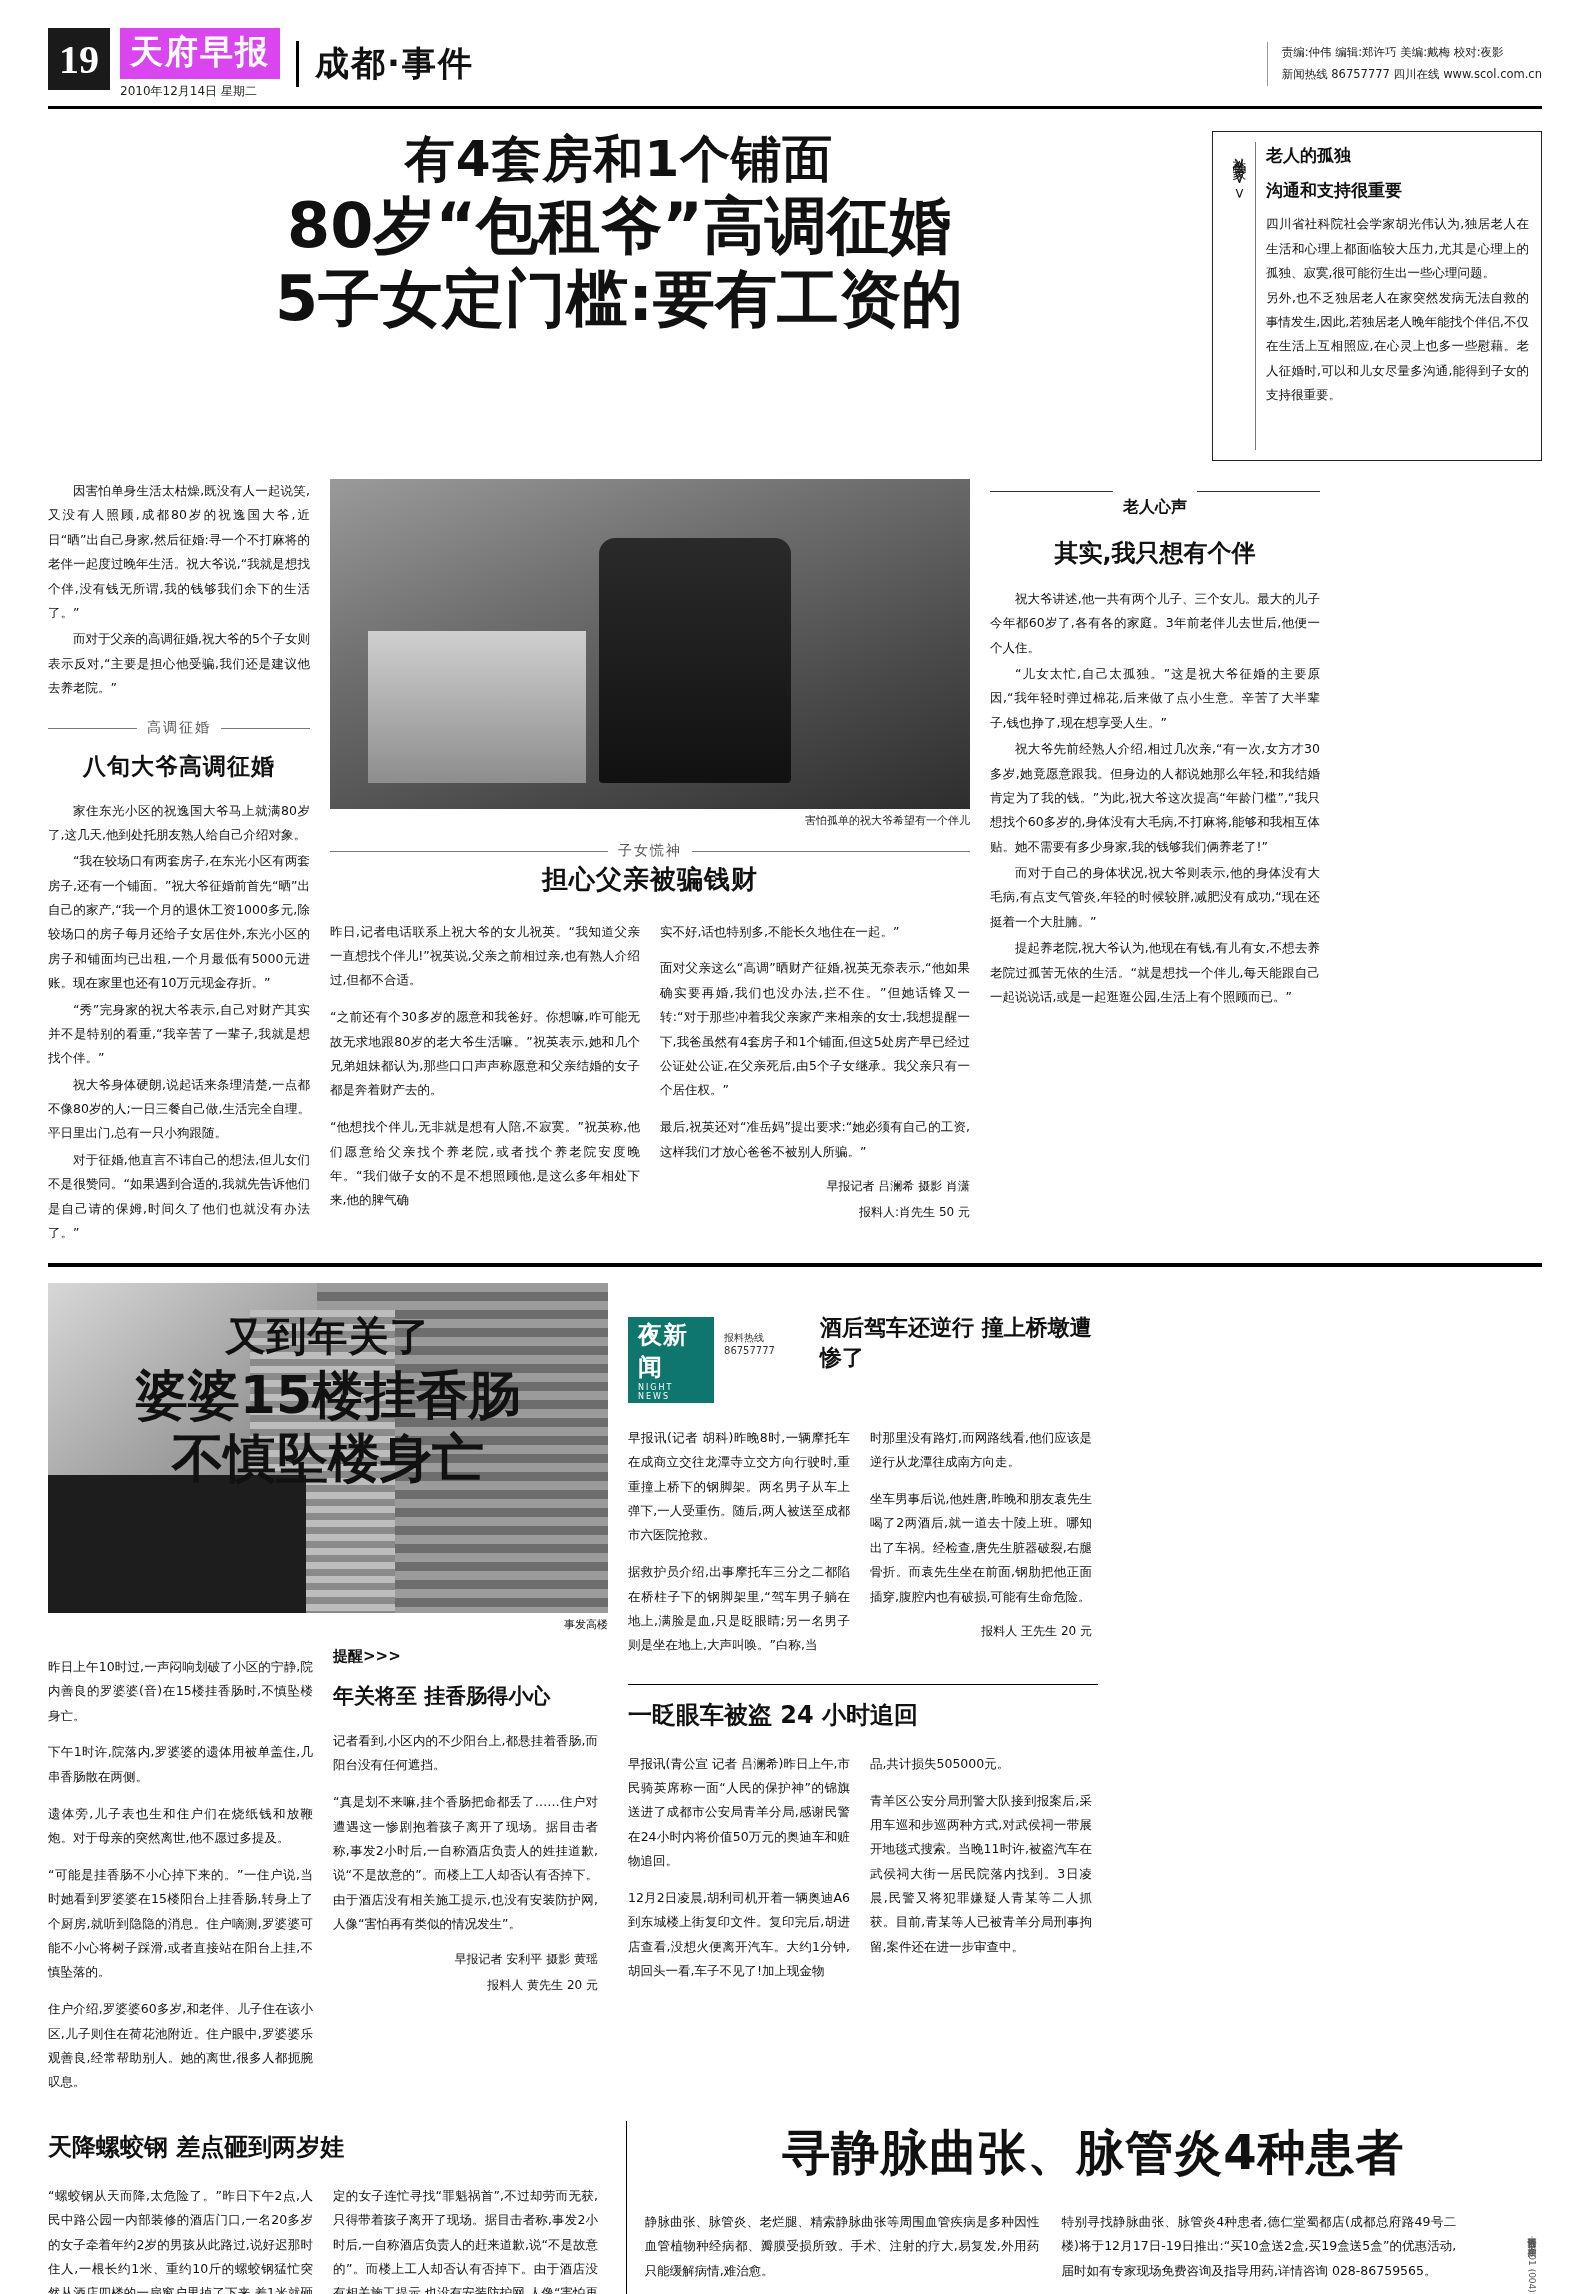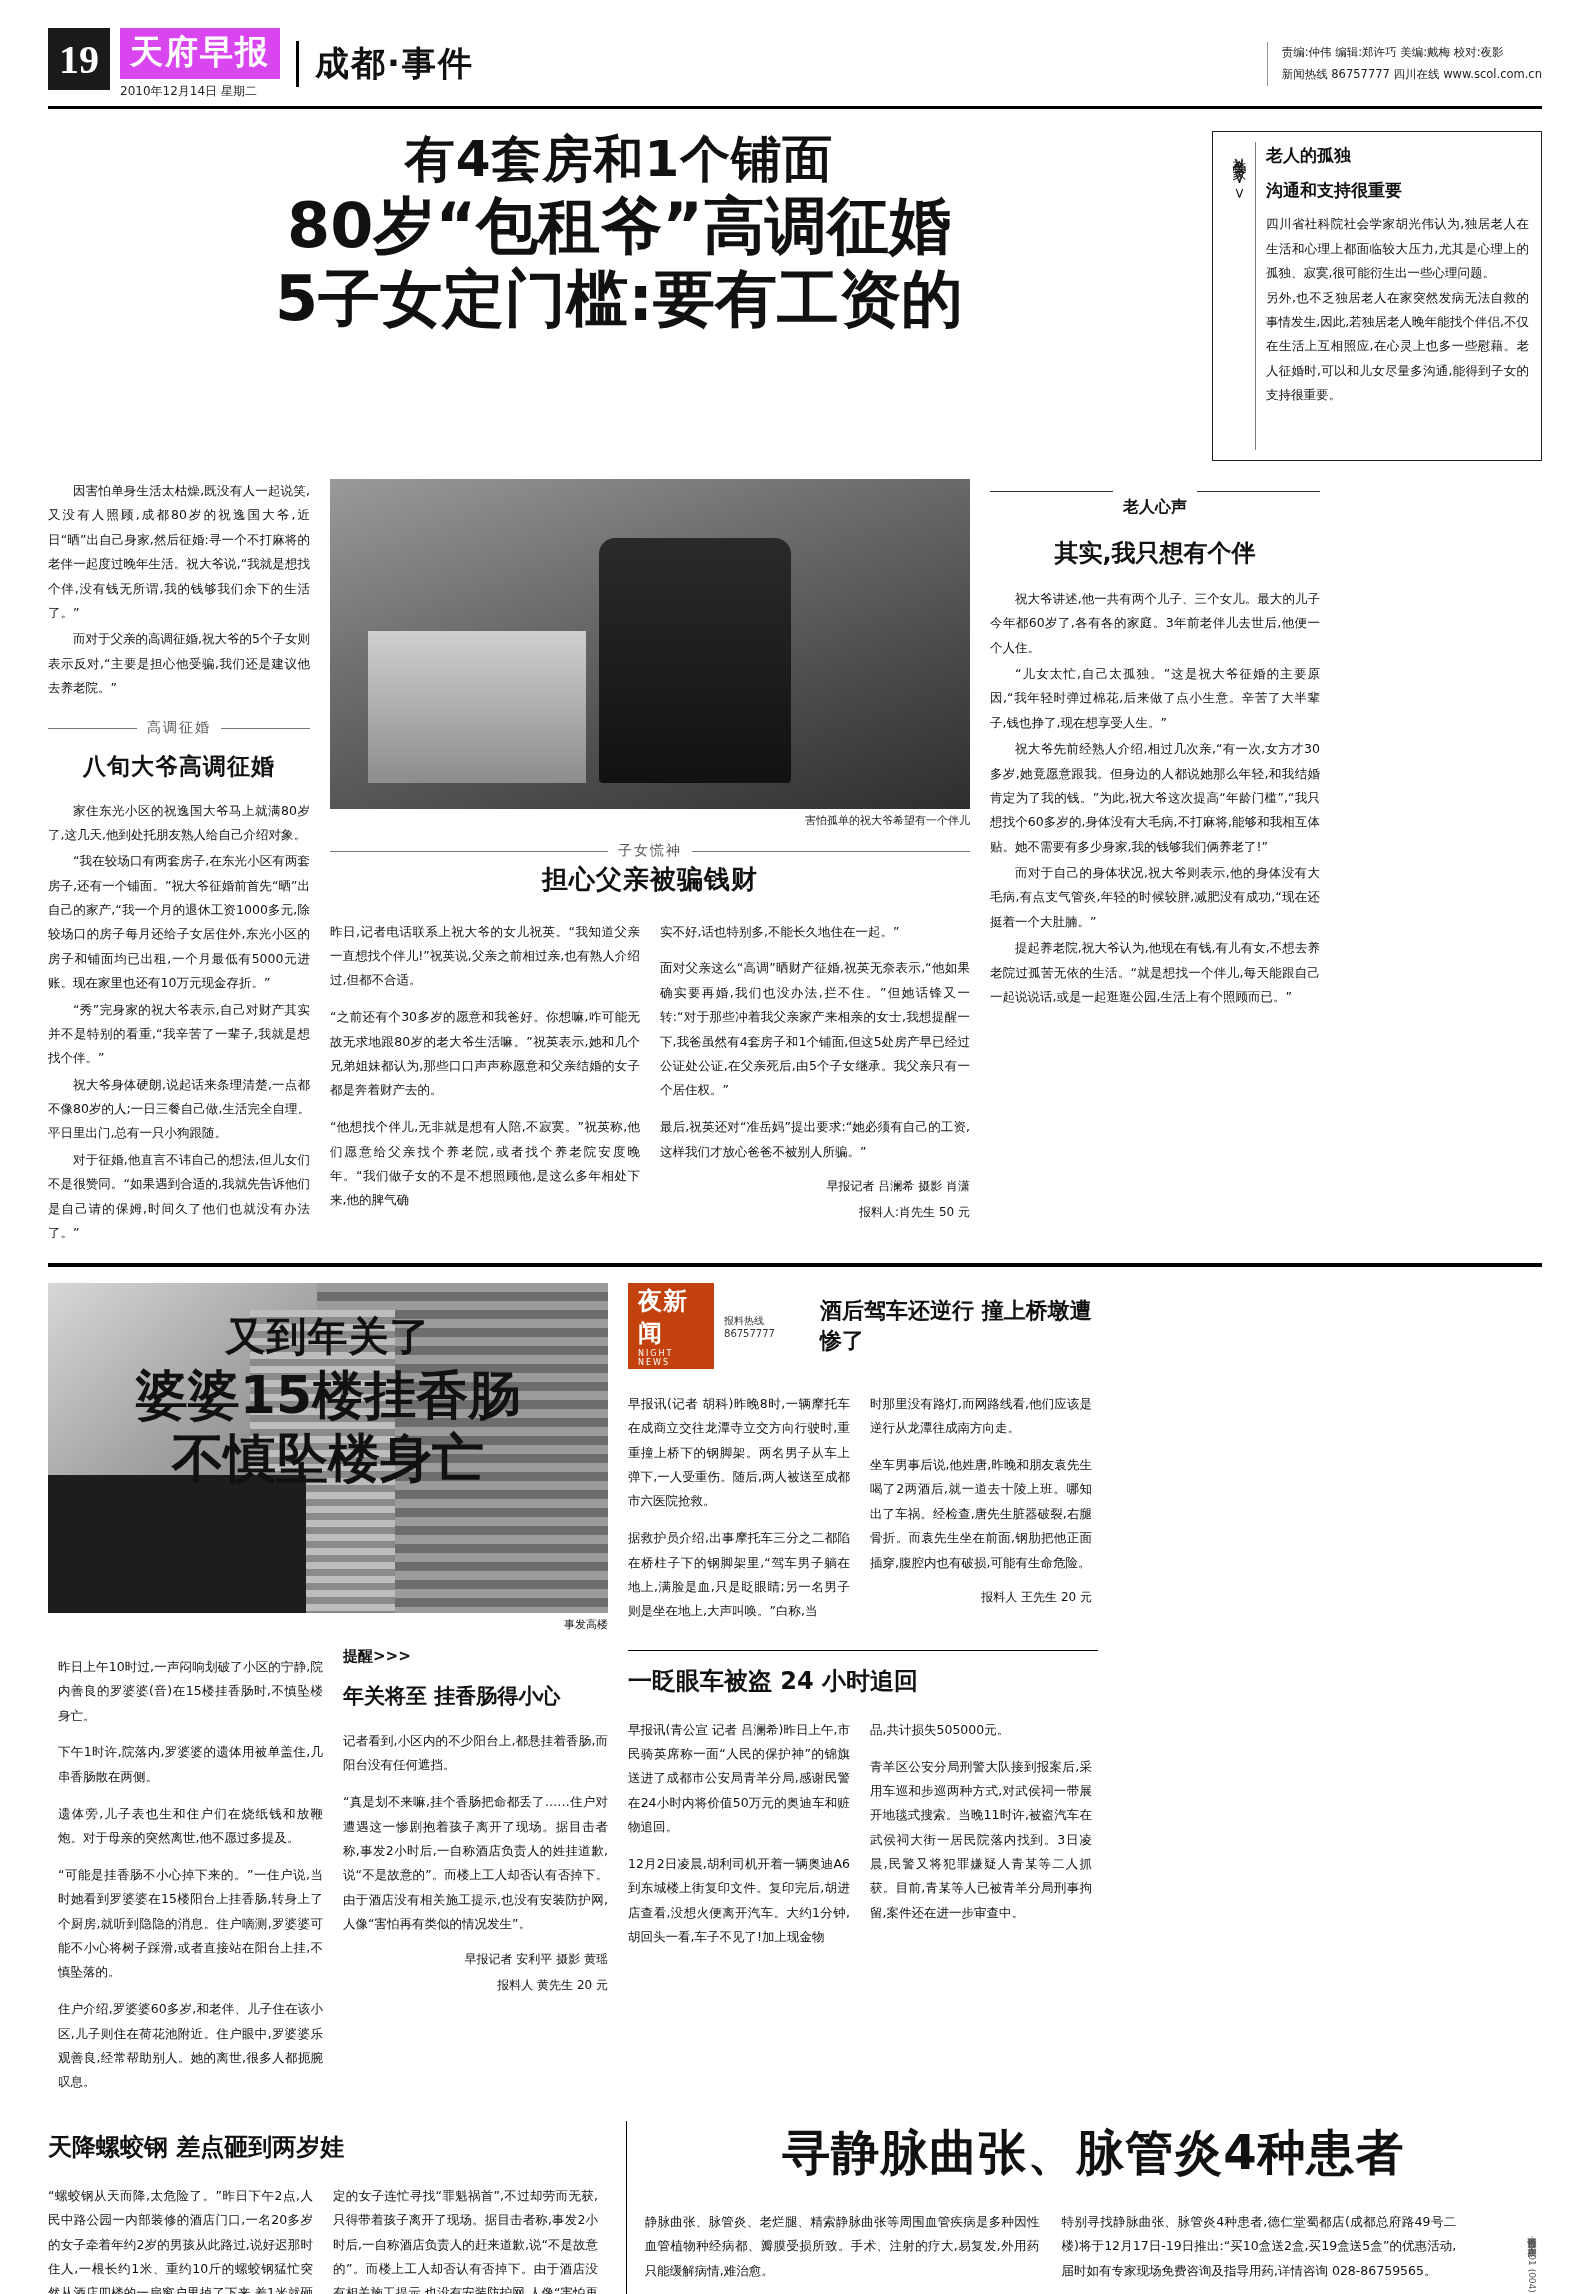--- a/index.html
+++ b/index.html
@@ -102,22 +102,23 @@
   .hl-over { position:absolute; left:0; top:26px; width:100%; text-align:center; }
   .hl-over .l1 { font-size:40px; font-weight:bold; letter-spacing:1px; }
   .hl-over .l2 { font-size:52px; font-weight:bold; line-height:1.2; }
   .mid-cap { font-size:11px; text-align:right; margin-top:4px; }
   .tip-label { font-size:15px; font-weight:bold; }
   .tip-head { font-size:21px; font-weight:bold; margin:4px 0 6px; }
 
   .mid-right { width:470px; }
   .night-bar { display:flex; align-items:center; gap:10px; }
   .night-logo {
-    background:#c2410c; color:#fff; font-size:24px; font-weight:bold; padding:2px 10px;
+    background:#0f766e; color:#fff; font-size:24px; font-weight:bold; padding:2px 10px;
     letter-spacing:1px;
+    margin-top:34px;
   }
   .night-logo small { display:block; font-size:8px; letter-spacing:2px; font-weight:normal; }
   .night-hot { font-size:10px; color:#333; }
   .night-head { font-size:22px; font-weight:bold; margin-left:6px; }
   .news-head2 { font-size:24px; font-weight:bold; margin:14px 0 8px; }
 
   
   .bottom { display:flex; margin-top:14px; gap:20px; }
   .bot-left { width:560px; }
   .bot-head { font-size:24px; font-weight:bold; margin:10px 0 8px; }
@@ -236,21 +237,21 @@
         <div class="bld2"></div>
         <div class="dark"></div>
         <div class="hl-over">
           <div class="l1">又到年关了</div>
           <div class="l2">婆婆15楼挂香肠</div>
           <div class="l2">不慎坠楼身亡</div>
         </div>
       </div>
       <div class="mid-cap">事发高楼</div>
 
-      <div class="two-in" style="margin-top:10px;justify-content:flex-end;">
+      <div class="two-in" style="margin-top:10px;">
         <div class="c" style="width:265px;">
           <p>昨日上午10时过,一声闷响划破了小区的宁静,院内善良的罗婆婆(音)在15楼挂香肠时,不慎坠楼身亡。</p>
           <p>下午1时许,院落内,罗婆婆的遗体用被单盖住,几串香肠散在两侧。</p>
           <p>遗体旁,儿子表也生和住户们在烧纸钱和放鞭炮。对于母亲的突然离世,他不愿过多提及。</p>
           <p>“可能是挂香肠不小心掉下来的。”一住户说,当时她看到罗婆婆在15楼阳台上挂香肠,转身上了个厨房,就听到隐隐的消息。住户嘀测,罗婆婆可能不小心将树子踩滑,或者直接站在阳台上挂,不慎坠落的。</p>
           <p>住户介绍,罗婆婆60多岁,和老伴、儿子住在该小区,儿子则住在荷花池附近。住户眼中,罗婆婆乐观善良,经常帮助别人。她的离世,很多人都扼腕叹息。</p>
         </div>
         <div class="c" style="width:265px;">
           <div class="tip-label">提醒&gt;&gt;&gt;</div>
           <div class="tip-head">年关将至 挂香肠得小心</div>

